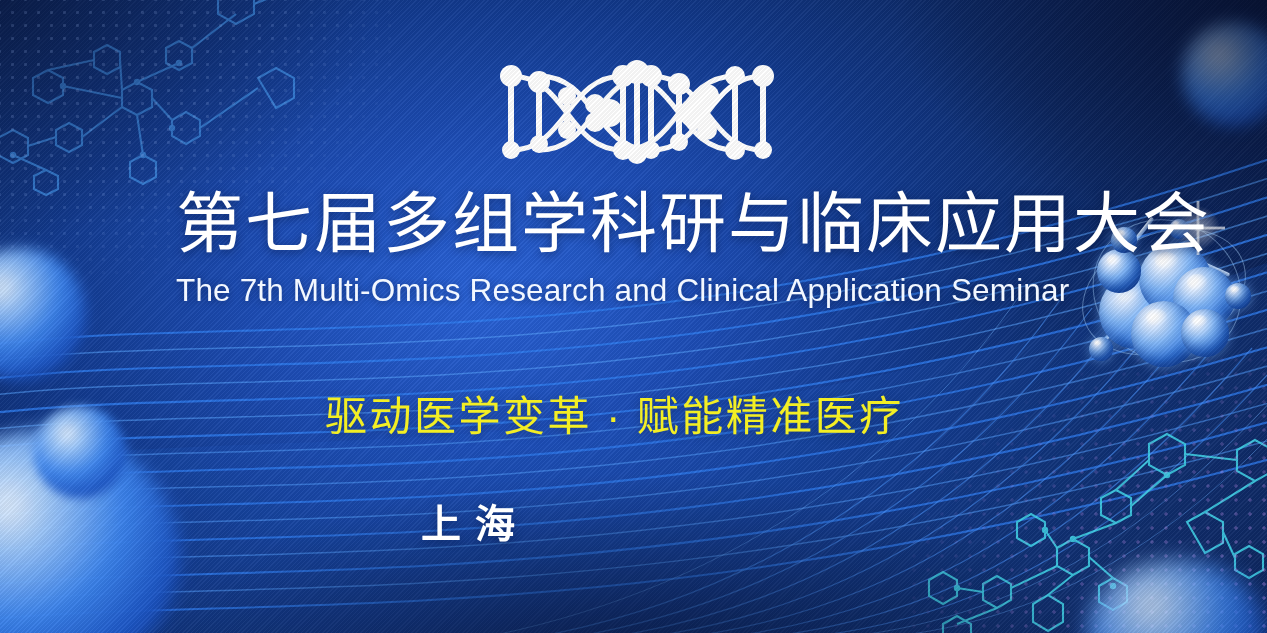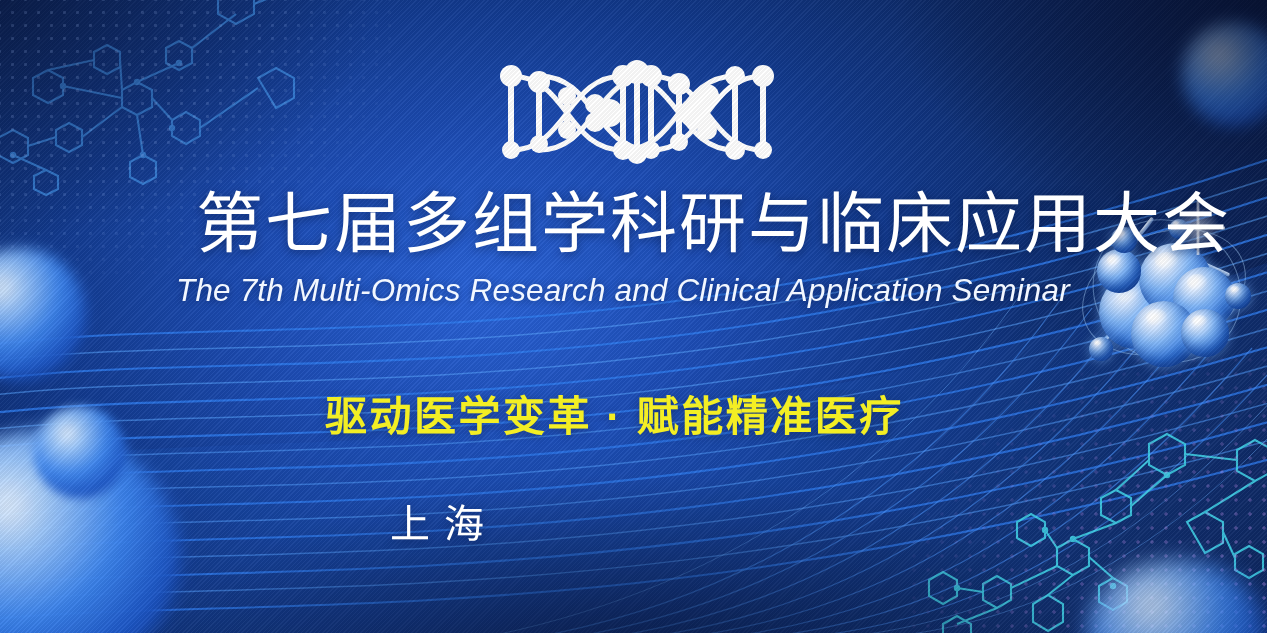--- a/index.html
+++ b/index.html
@@ -138,39 +138,37 @@
     position: absolute;
     left: 176px; top: 188px;
     width: 920px;
     font-size: 67px;
     line-height: 1.08;
     font-weight: 400;
     letter-spacing: 2.0px;
     color: #ffffff;
     text-shadow: 0 2px 10px rgba(5,20,60,0.55);
     white-space: nowrap;
-    margin-left: 20px;
   }
   .title-en {
     position: absolute;
     left: 176px; top: 272px;
     width: 930px;
     font-size: 31.5px;
     font-weight: 300;
     letter-spacing: 0.15px;
     color: #f2f7ff;
     text-shadow: 0 1px 7px rgba(5,20,60,0.5);
     white-space: nowrap;
-    font-style: italic;
   }
   .tagline {
     position: absolute;
     left: 325px; top: 382px;
     font-size: 42px;
-    font-weight: 700;
+    font-weight: 400;
     letter-spacing: 2.5px;
     color: #f3ee24;
     text-shadow: 0 2px 9px rgba(20,40,90,0.55);
     white-space: nowrap;
   }
   .meta-row {
     position: absolute;
     left: 325px; top: 492px;
     width: 640px;
     display: flex;
@@ -178,23 +176,23 @@
     white-space: nowrap;
   }
   .meta-date {
     font-size: 40px;
     font-weight: 400;
     letter-spacing: 0.5px;
     color: #ffffff;
     text-shadow: 0 2px 8px rgba(10,30,80,0.55);
   }
   .meta-city {
-    margin-left: 65px;
+    margin-left: 96px;
     font-size: 40px;
-    font-weight: 400;
+    font-weight: 700;
     letter-spacing: 14px;
     color: #ffffff;
     text-shadow: 0 2px 8px rgba(10,30,80,0.55);
   }
 </style>
 </head>
 <body>
 
 <div id="banner">
 

